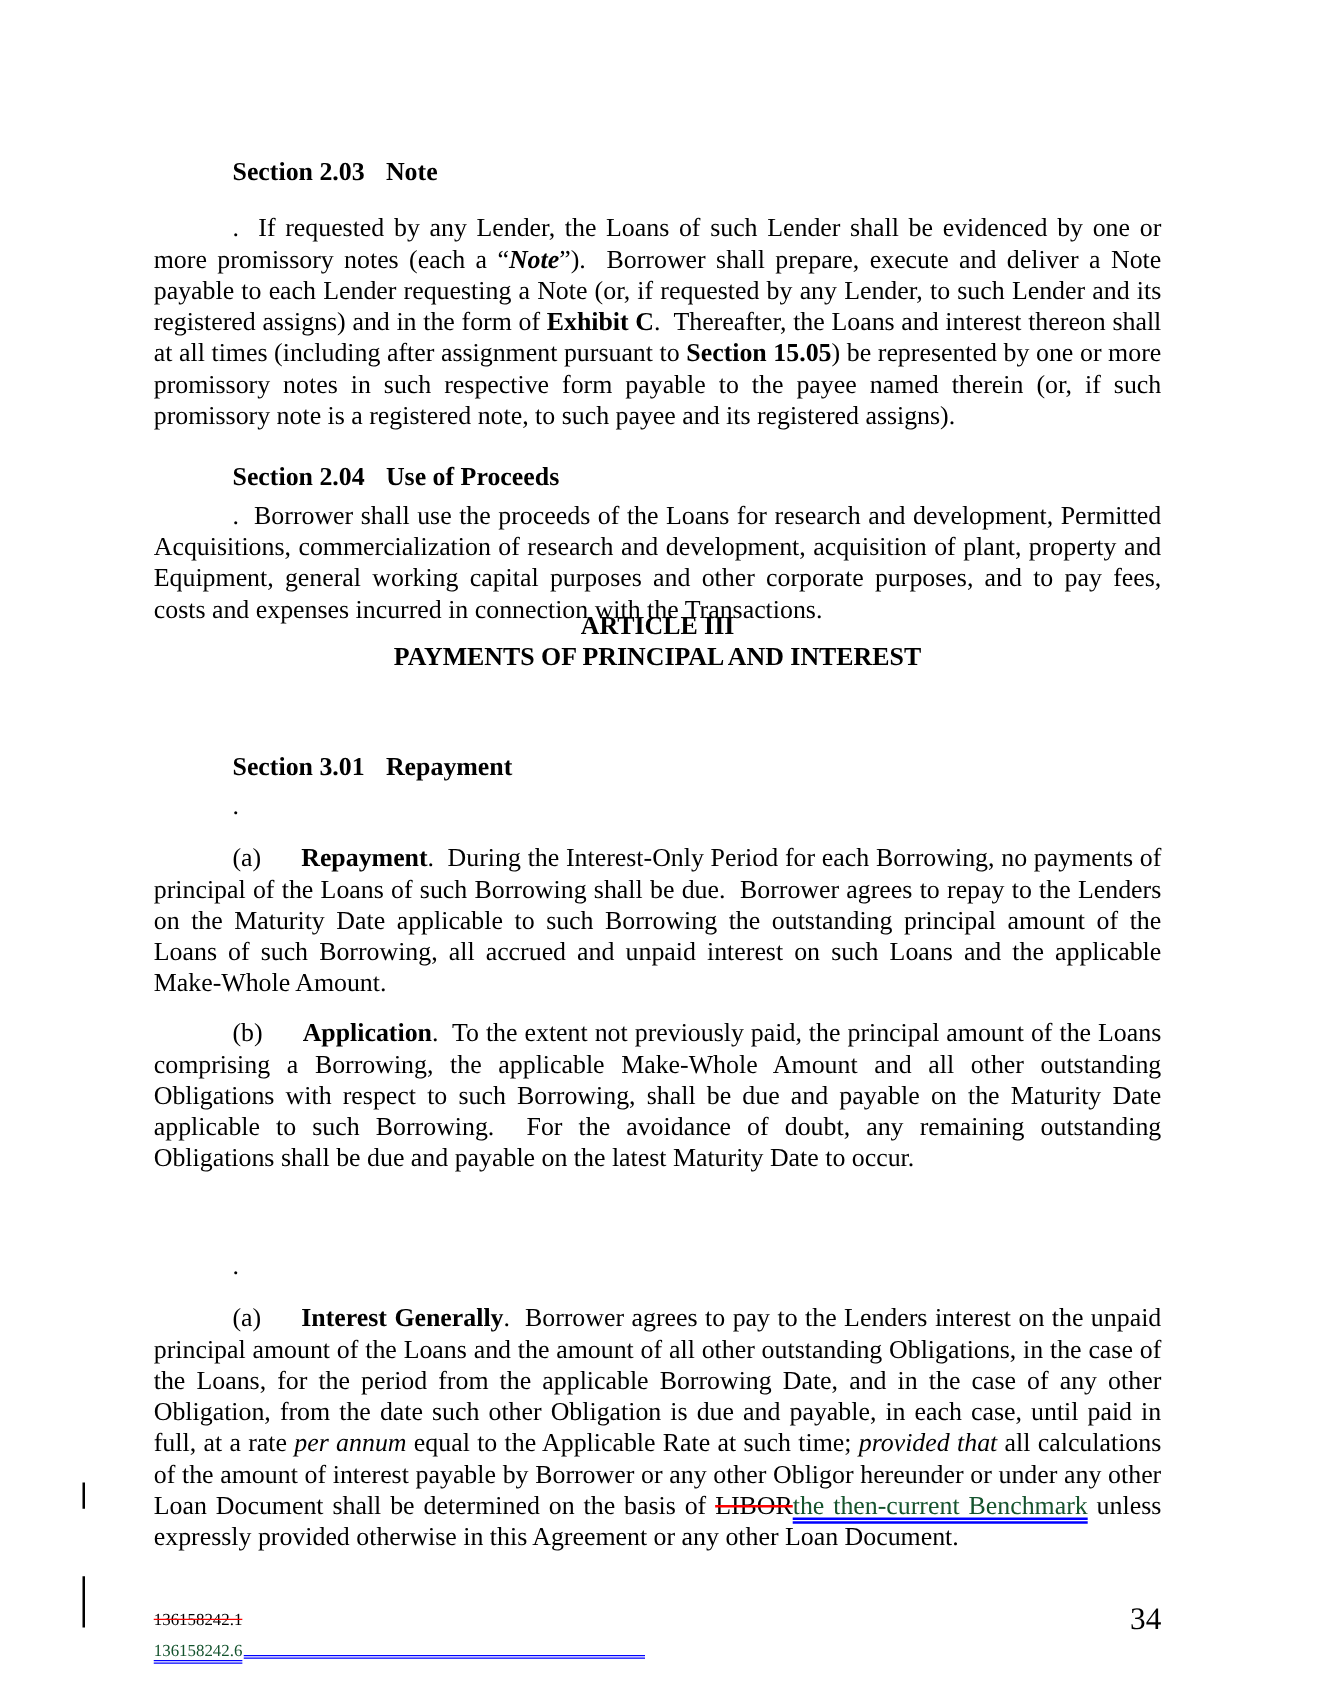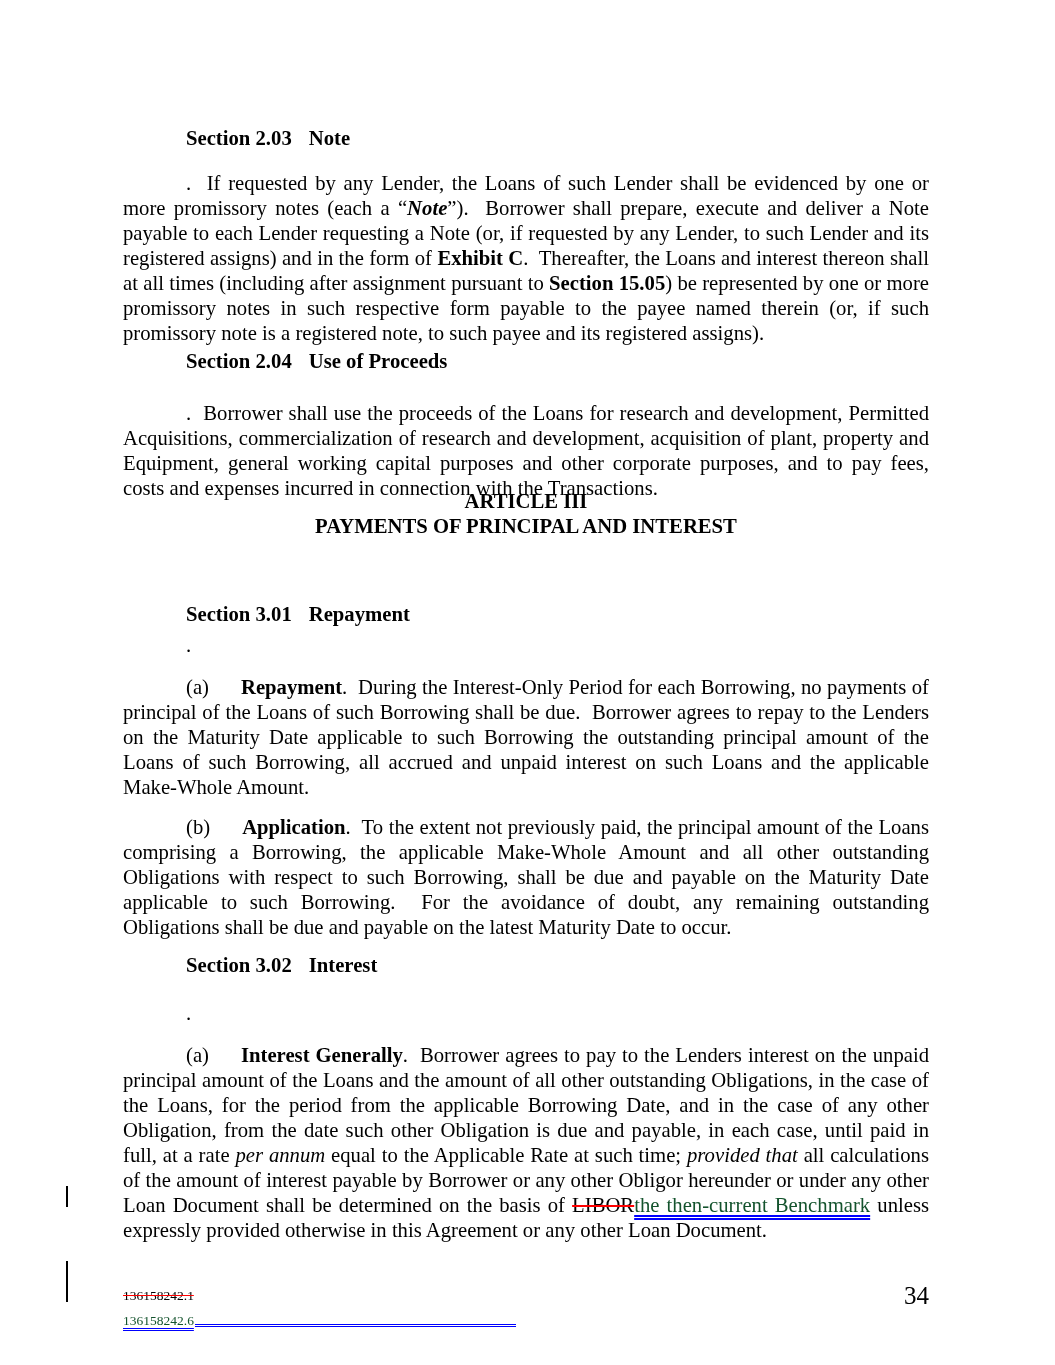--- a/index.html
+++ b/index.html
@@ -28,44 +28,41 @@
 <body>
 
 <div class="page">
 
   <div class="blk heading" style="top:126px;">
     <span>Section 2.03</span><span class="sec-title">Note</span>
   </div>
 
   <div class="blk para" style="top:171px;"><span>.&nbsp; If requested by any Lender, the Loans of such Lender shall be evidenced by one or more promissory notes (each a “</span><span class="bi">Note</span><span>”).&nbsp; Borrower shall prepare, execute and deliver a Note payable to each Lender requesting a Note (or, if requested by any Lender, to such Lender and its registered assigns) and in the form of </span><span class="b">Exhibit C</span><span>.&nbsp; Thereafter, the Loans and interest thereon shall at all times (including after assignment pursuant to </span><span class="b">Section 15.05</span><span>) be represented by one or more promissory notes in such respective form payable to the payee named therein (or, if such promissory note is a registered note, to such payee and its registered assigns).</span></div>
 
-  <div class="blk heading" style="top:349px;">
+  <div class="blk heading" style="top:370px;">
     <span>Section 2.04</span><span class="sec-title">Use of Proceeds</span>
   </div>
 
   <div class="blk para" style="top:401px;"><span>.&nbsp; Borrower shall use the proceeds of the Loans for research and development, Permitted Acquisitions, commercialization of research and development, acquisition of plant, property and Equipment, general working capital purposes and other corporate purposes, and to pay fees, costs and expenses incurred in connection with the Transactions.</span></div>
 
   <div class="blk center-heading" style="top:489px;">
     <div>ARTICLE III</div>
     <div>PAYMENTS OF PRINCIPAL AND INTEREST</div>
   </div>
 
   <div class="blk heading" style="top:602px;">
     <span>Section 3.01</span><span class="sec-title">Repayment</span>
   </div>
 
   <div class="blk dot-line" style="top:633px;">.</div>
 
   <div class="blk para" style="top:675px;"><span>(a)</span><span class="tab" style="width: 32px;"></span><span class="b">Repayment</span><span>.&nbsp; During the Interest-Only Period for each Borrowing, no payments of principal of the Loans of such Borrowing shall be due.&nbsp; Borrower agrees to repay to the Lenders on the Maturity Date applicable to such Borrowing the outstanding principal amount of the Loans of such Borrowing, all accrued and unpaid interest on such Loans and the applicable Make-Whole Amount.</span></div>
 
   <div class="blk para" style="top:815px;"><span>(b)</span><span class="tab" style="width: 32px;"></span><span class="b">Application</span><span>.&nbsp; To the extent not previously paid, the principal amount of the Loans comprising a Borrowing, the applicable Make-Whole Amount and all other outstanding Obligations with respect to such Borrowing, shall be due and payable on the Maturity Date applicable to such Borrowing.&nbsp; For the avoidance of doubt, any remaining outstanding Obligations shall be due and payable on the latest Maturity Date to occur.</span></div>
 
-  <div class="blk heading" style="top:953px;">
-    <span>Section 3.02</span><span class="sec-title">Interest</span>
-  </div>
 
   <div class="blk dot-line" style="top:1001px;">.</div>
 
   <div class="blk para" style="top:1043px;"><span>(a)</span><span class="tab" style="width: 32px;"></span><span class="b">Interest Generally</span><span>.&nbsp; Borrower agrees to pay to the Lenders interest on the unpaid principal amount of the Loans and the amount of all other outstanding Obligations, in the case of the Loans, for the period from the applicable Borrowing Date, and in the case of any other Obligation, from the date such other Obligation is due and payable, in each case, until paid in full, at a rate </span><span class="i">per annum</span><span> equal to the Applicable Rate at such time; </span><span class="i">provided that</span><span> all calculations of the amount of interest payable by Borrower or any other Obligor hereunder or under any other Loan Document shall be determined on the basis of </span><span class="del">LIBOR</span><span class="ins">the then-current Benchmark</span><span> unless expressly provided otherwise in this Agreement or any other Loan Document.</span></div>
 
   <div class="changebar" style="top:1186px;height:21px;"></div>
   <div class="changebar" style="top:1261px;height:41px;"></div>
 
   <div class="blk footer-line" style="top:1259px;">
     <span class="del">136158242.1</span>

